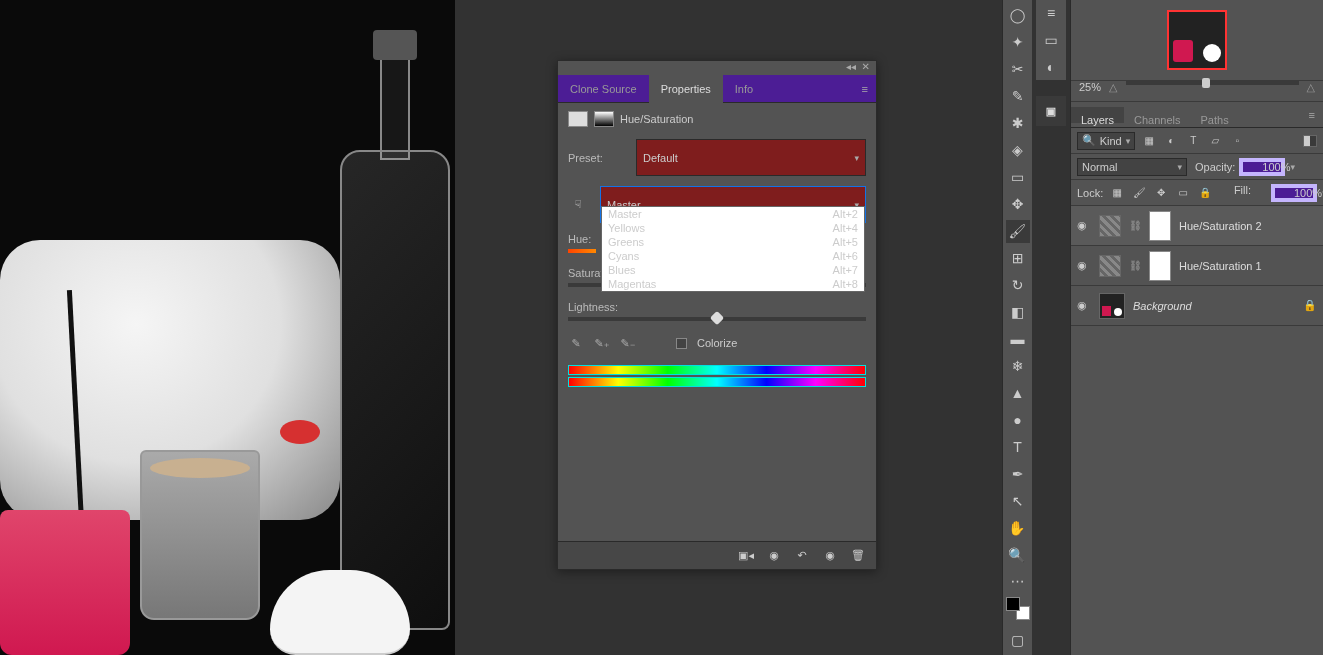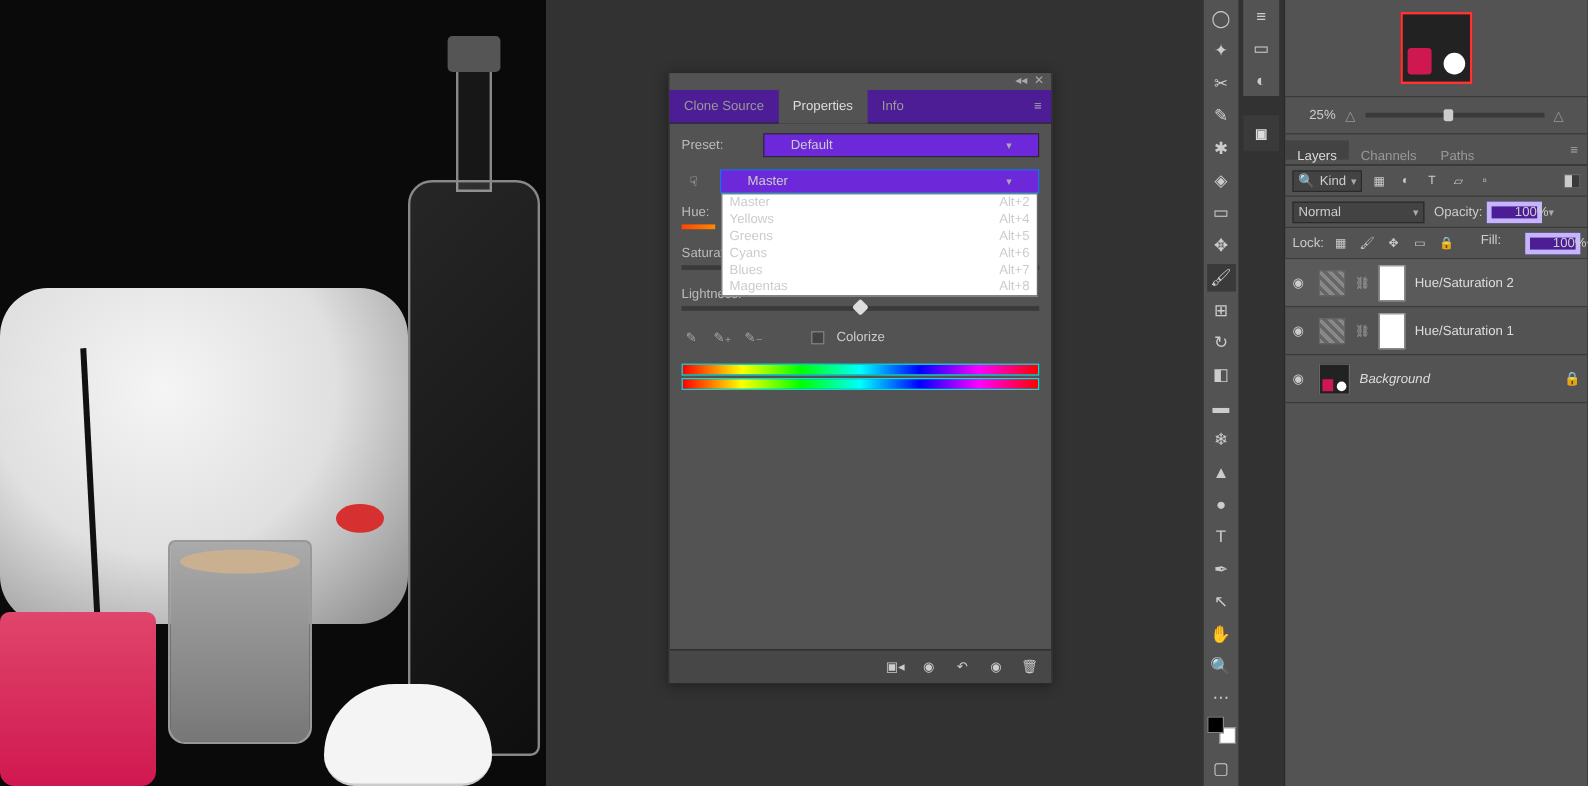--- a/index.html
+++ b/index.html
@@ -22,21 +22,21 @@
 .panel-tab{padding:0 12px;height:28px;line-height:28px;color:#999;cursor:pointer}
 .panel-tab.active{background:#535353;color:#ddd}
 .panel-menu{margin-left:auto;padding:0 8px;color:#aaa}
 .panel-body{padding:8px 10px}
 .adj-row{display:flex;align-items:center;gap:6px;margin-bottom:12px}
 .adj-icon{width:20px;height:16px;background:#ddd;border:1px solid #888;position:relative}
 .adj-icon2{width:20px;height:16px;background:linear-gradient(#fff,#000);border:1px solid #888}
 .adj-label{color:#ccc}
 .field-row{display:flex;align-items:center;gap:8px;margin-bottom:10px}
 .field-label{width:60px;color:#bbb}
-.select{flex:1;height:20px;background:#6d28d9;border:1px solid #2a2a2a;padding:0 22px;display:flex;align-items:center;justify-content:space-between;color:#ddd;position:relative}
+.select{flex:1;height:37px;background:#7f1d1d;border:1px solid #2a2a2a;padding:0 6px;display:flex;align-items:center;justify-content:space-between;color:#ddd;position:relative}
 .select.open{border:1px solid #1473e6}
 .chev{color:#aaa;font-size:9px}
 .dropdown{position:absolute;left:0;top:19px;width:100%;background:#fff;border:1px solid #666;z-index:10}
 .dd-item{display:flex;justify-content:space-between;padding:1px 6px;color:#222;font-size:11px;cursor:pointer}
 .dd-item.sel{background:#1473e6;color:#fff}
 .slider-row{margin-bottom:14px}
 .slider-label-row{display:flex;justify-content:space-between;margin-bottom:4px}
 .slider-track{height:4px;background:#3a3a3a;position:relative}
 .slider-track.red{background:linear-gradient(90deg,#ff4400,#ff8800);width:28px}
 .slider-knob{position:absolute;top:-4px;left:50%;width:10px;height:10px;background:#ddd;border-radius:2px;transform:translateX(-50%) rotate(45deg)}
@@ -53,21 +53,21 @@
 .tool{width:24px;height:24px;display:flex;align-items:center;justify-content:center;color:#ccc;margin-bottom:4px;cursor:pointer;font-size:14px}
 .tool.active{background:#3a3a3a}
 .swatch-group{margin-top:auto;margin-bottom:8px;position:relative;width:24px;height:24px}
 .sw-back{position:absolute;right:0;bottom:0;width:14px;height:14px;background:#fff;border:1px solid #888}
 .sw-front{position:absolute;left:0;top:0;width:14px;height:14px;background:#000;border:1px solid #888}
 .right-col{position:absolute;left:1070px;top:0;width:253px;height:655px;background:#535353;border-left:1px solid #2a2a2a}
 .thumb-area{height:80px;display:flex;align-items:center;justify-content:center;background:#535353;position:relative}
 .doc-thumb{width:60px;height:60px;border:2px solid #ff3333;background:#222;position:relative;overflow:hidden}
 .doc-thumb::before{content:"";position:absolute;left:4px;bottom:6px;width:20px;height:22px;background:#d01850;border-radius:3px}
 .doc-thumb::after{content:"";position:absolute;right:4px;bottom:6px;width:18px;height:18px;background:#fff;border-radius:50%}
-.zoom-row{height:32px;display:flex;align-items:center;gap:8px;padding:0 20px;border-top:1px solid #3a3a3a;border-bottom:1px solid #3a3a3a}
+.zoom-row{height:22px;display:flex;gap:8px;padding:0 8px;border-top:1px solid #3a3a3a;border-bottom:1px solid #3a3a3a}
 .zoom-track{flex:1;height:4px;background:#3a3a3a;position:relative}
 .zoom-knob{position:absolute;left:44%;top:-3px;width:8px;height:10px;background:#ccc;border-radius:2px}
 .panel-icon-row{position:absolute;left:1036px;top:96px;width:30px;height:30px;background:#535353;display:flex;align-items:center;justify-content:center}
 .layers-panel{}
 .layers-tabs{height:26px;display:flex;align-items:center;border-bottom:1px solid #2a2a2a}
 .ltab{padding:0 10px;height:16px;line-height:26px;color:#999;cursor:pointer}
 .ltab.active{background:#434343;color:#ddd}
 .filter-row{height:26px;display:flex;align-items:center;gap:6px;padding:0 6px;border-bottom:1px solid #3a3a3a}
 .kind-select{display:flex;align-items:center;gap:4px;background:#434343;border:1px solid #2a2a2a;height:18px;padding:0 4px}
 .mini-icon{width:16px;height:16px;color:#ccc;display:flex;align-items:center;justify-content:center;font-size:10px}
@@ -112,20 +112,25 @@
 
 <div class="panel">
   <div class="panel-topbar">◂◂ &nbsp;✕</div>
   <div class="panel-tabs">
     <div class="panel-tab">Clone Source</div>
     <div class="panel-tab active">Properties</div>
     <div class="panel-tab">Info</div>
     <div class="panel-menu">≡</div>
   </div>
   <div class="panel-body">
+    <div class="adj-row">
+      <div class="adj-icon"></div>
+      <div class="adj-icon2"></div>
+      <span class="adj-label">Hue/Saturation</span>
+    </div>
 
     <div class="field-row">
       <span class="field-label">Preset:</span>
       <div class="select">
         <span>Default</span>
         <span class="chev">▾</span>
       </div>
     </div>
 
     <div class="field-row">

